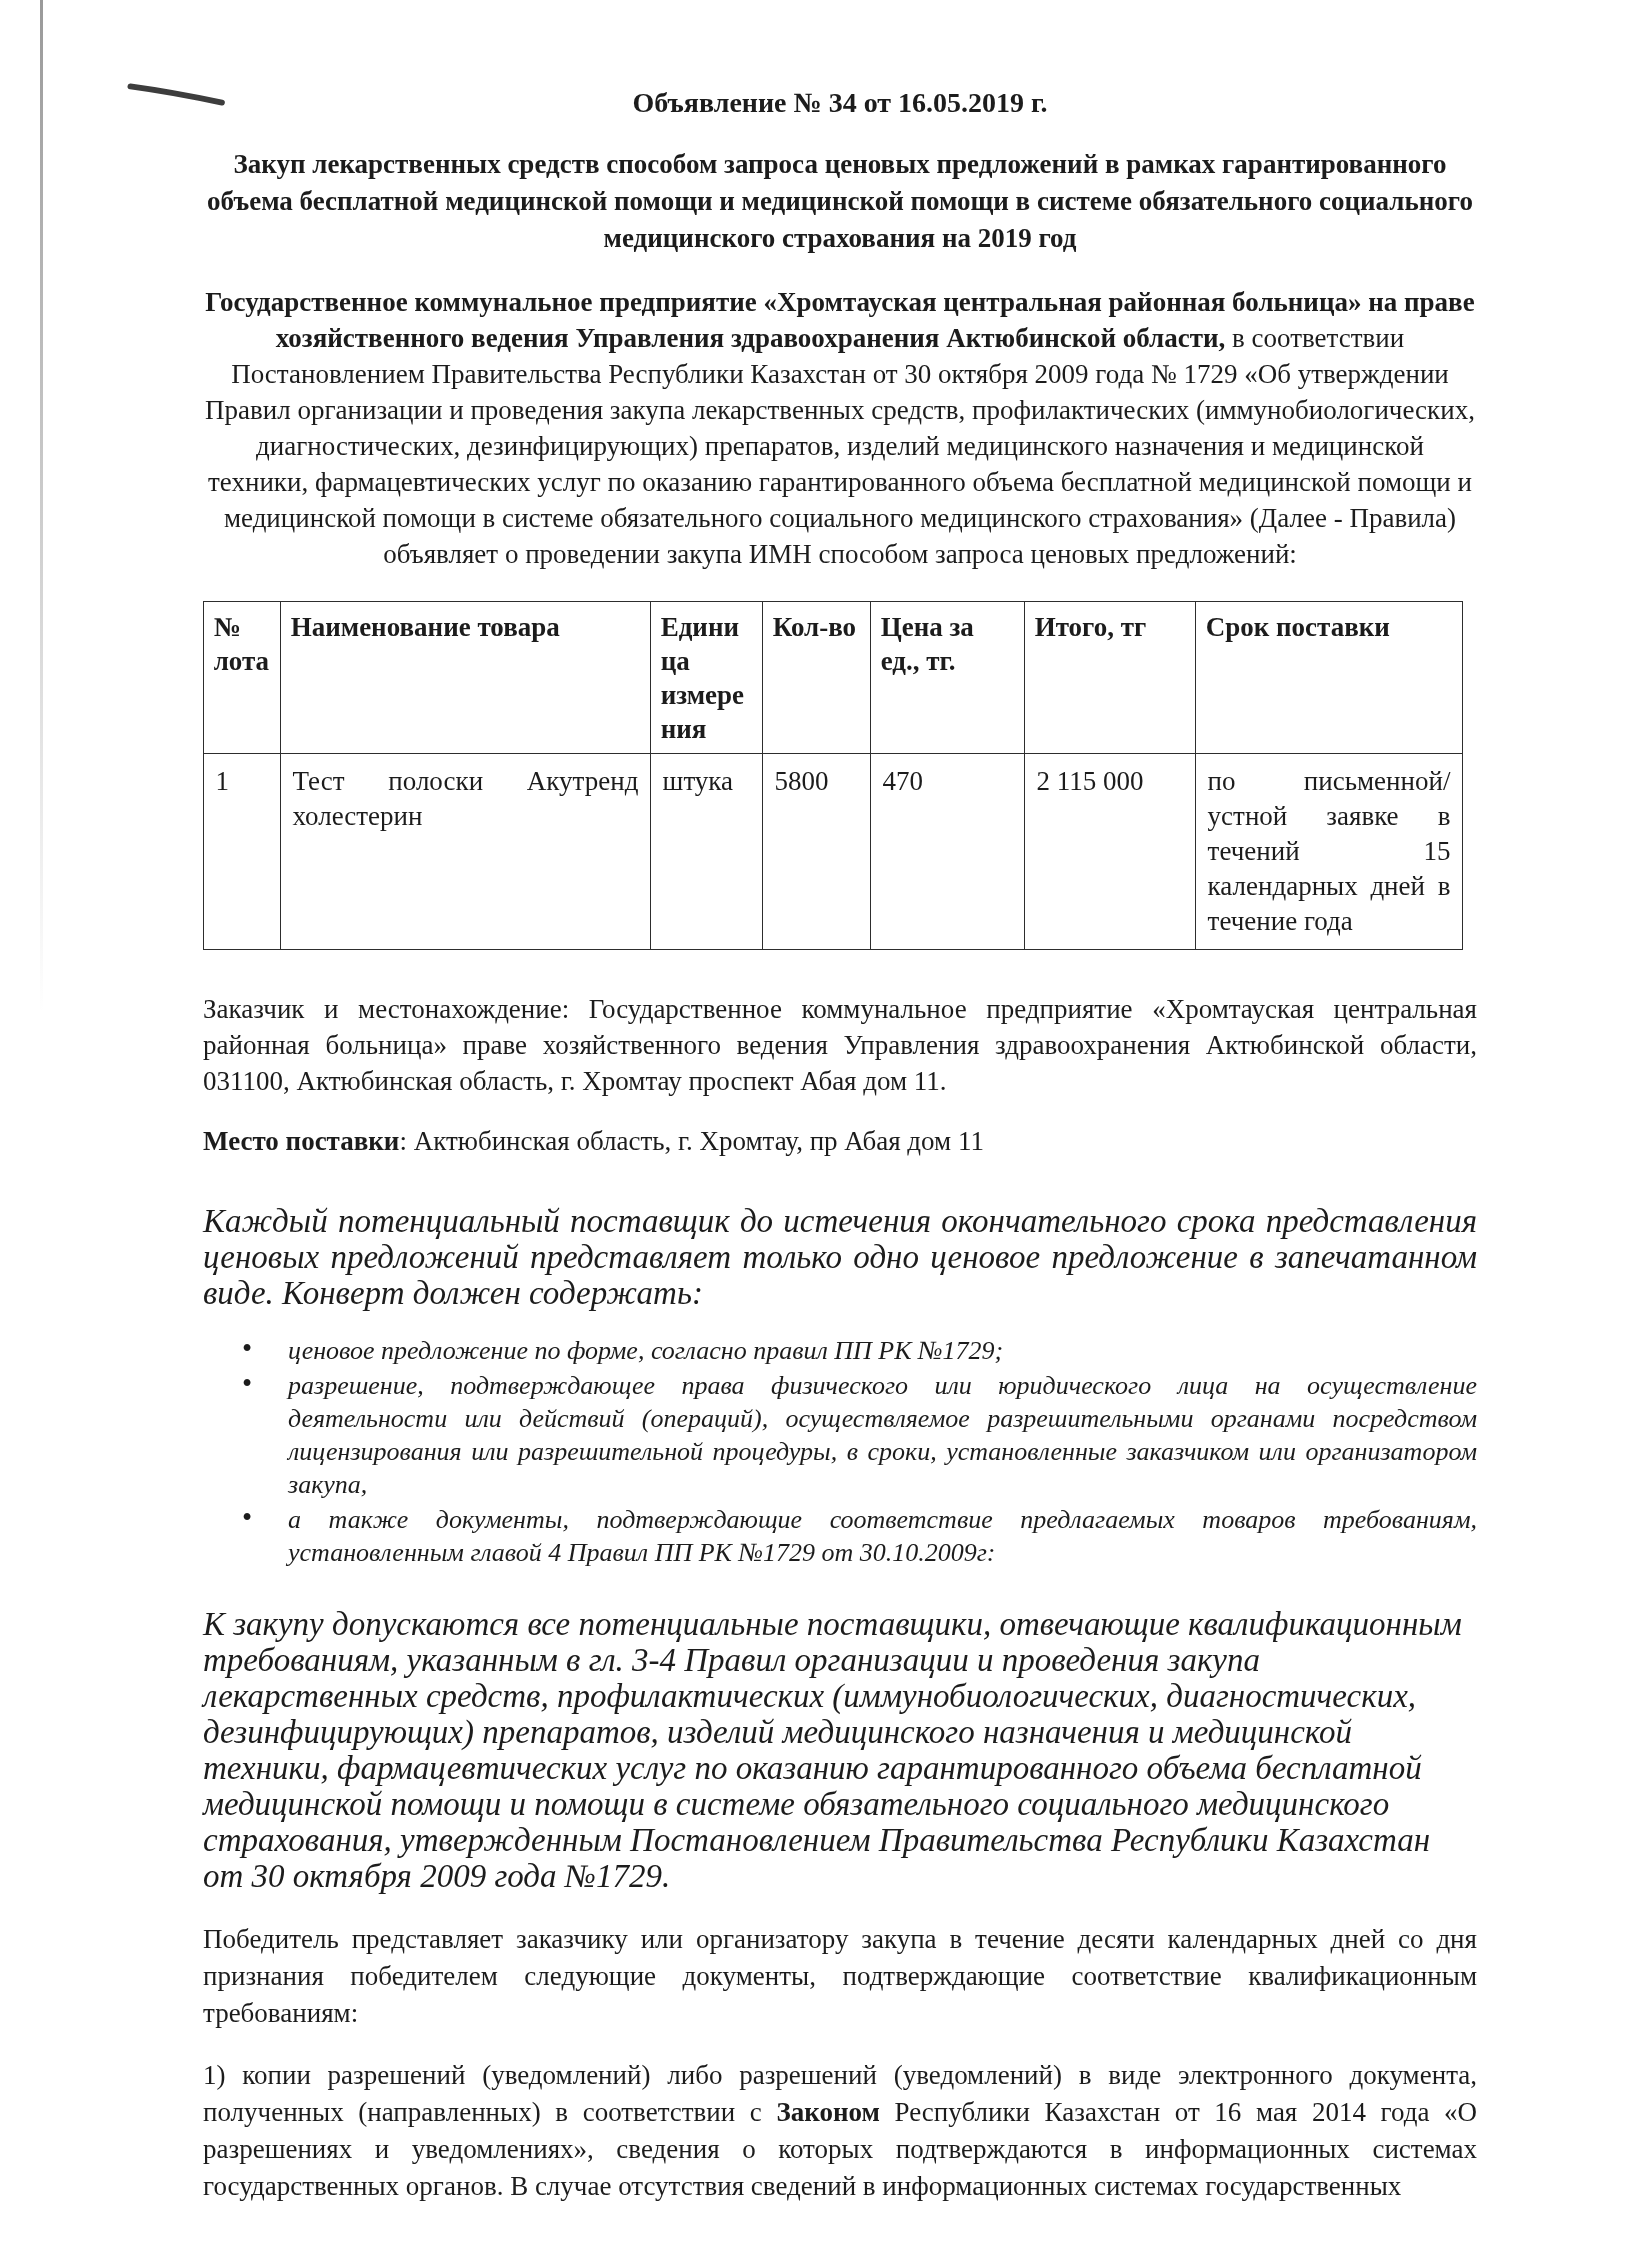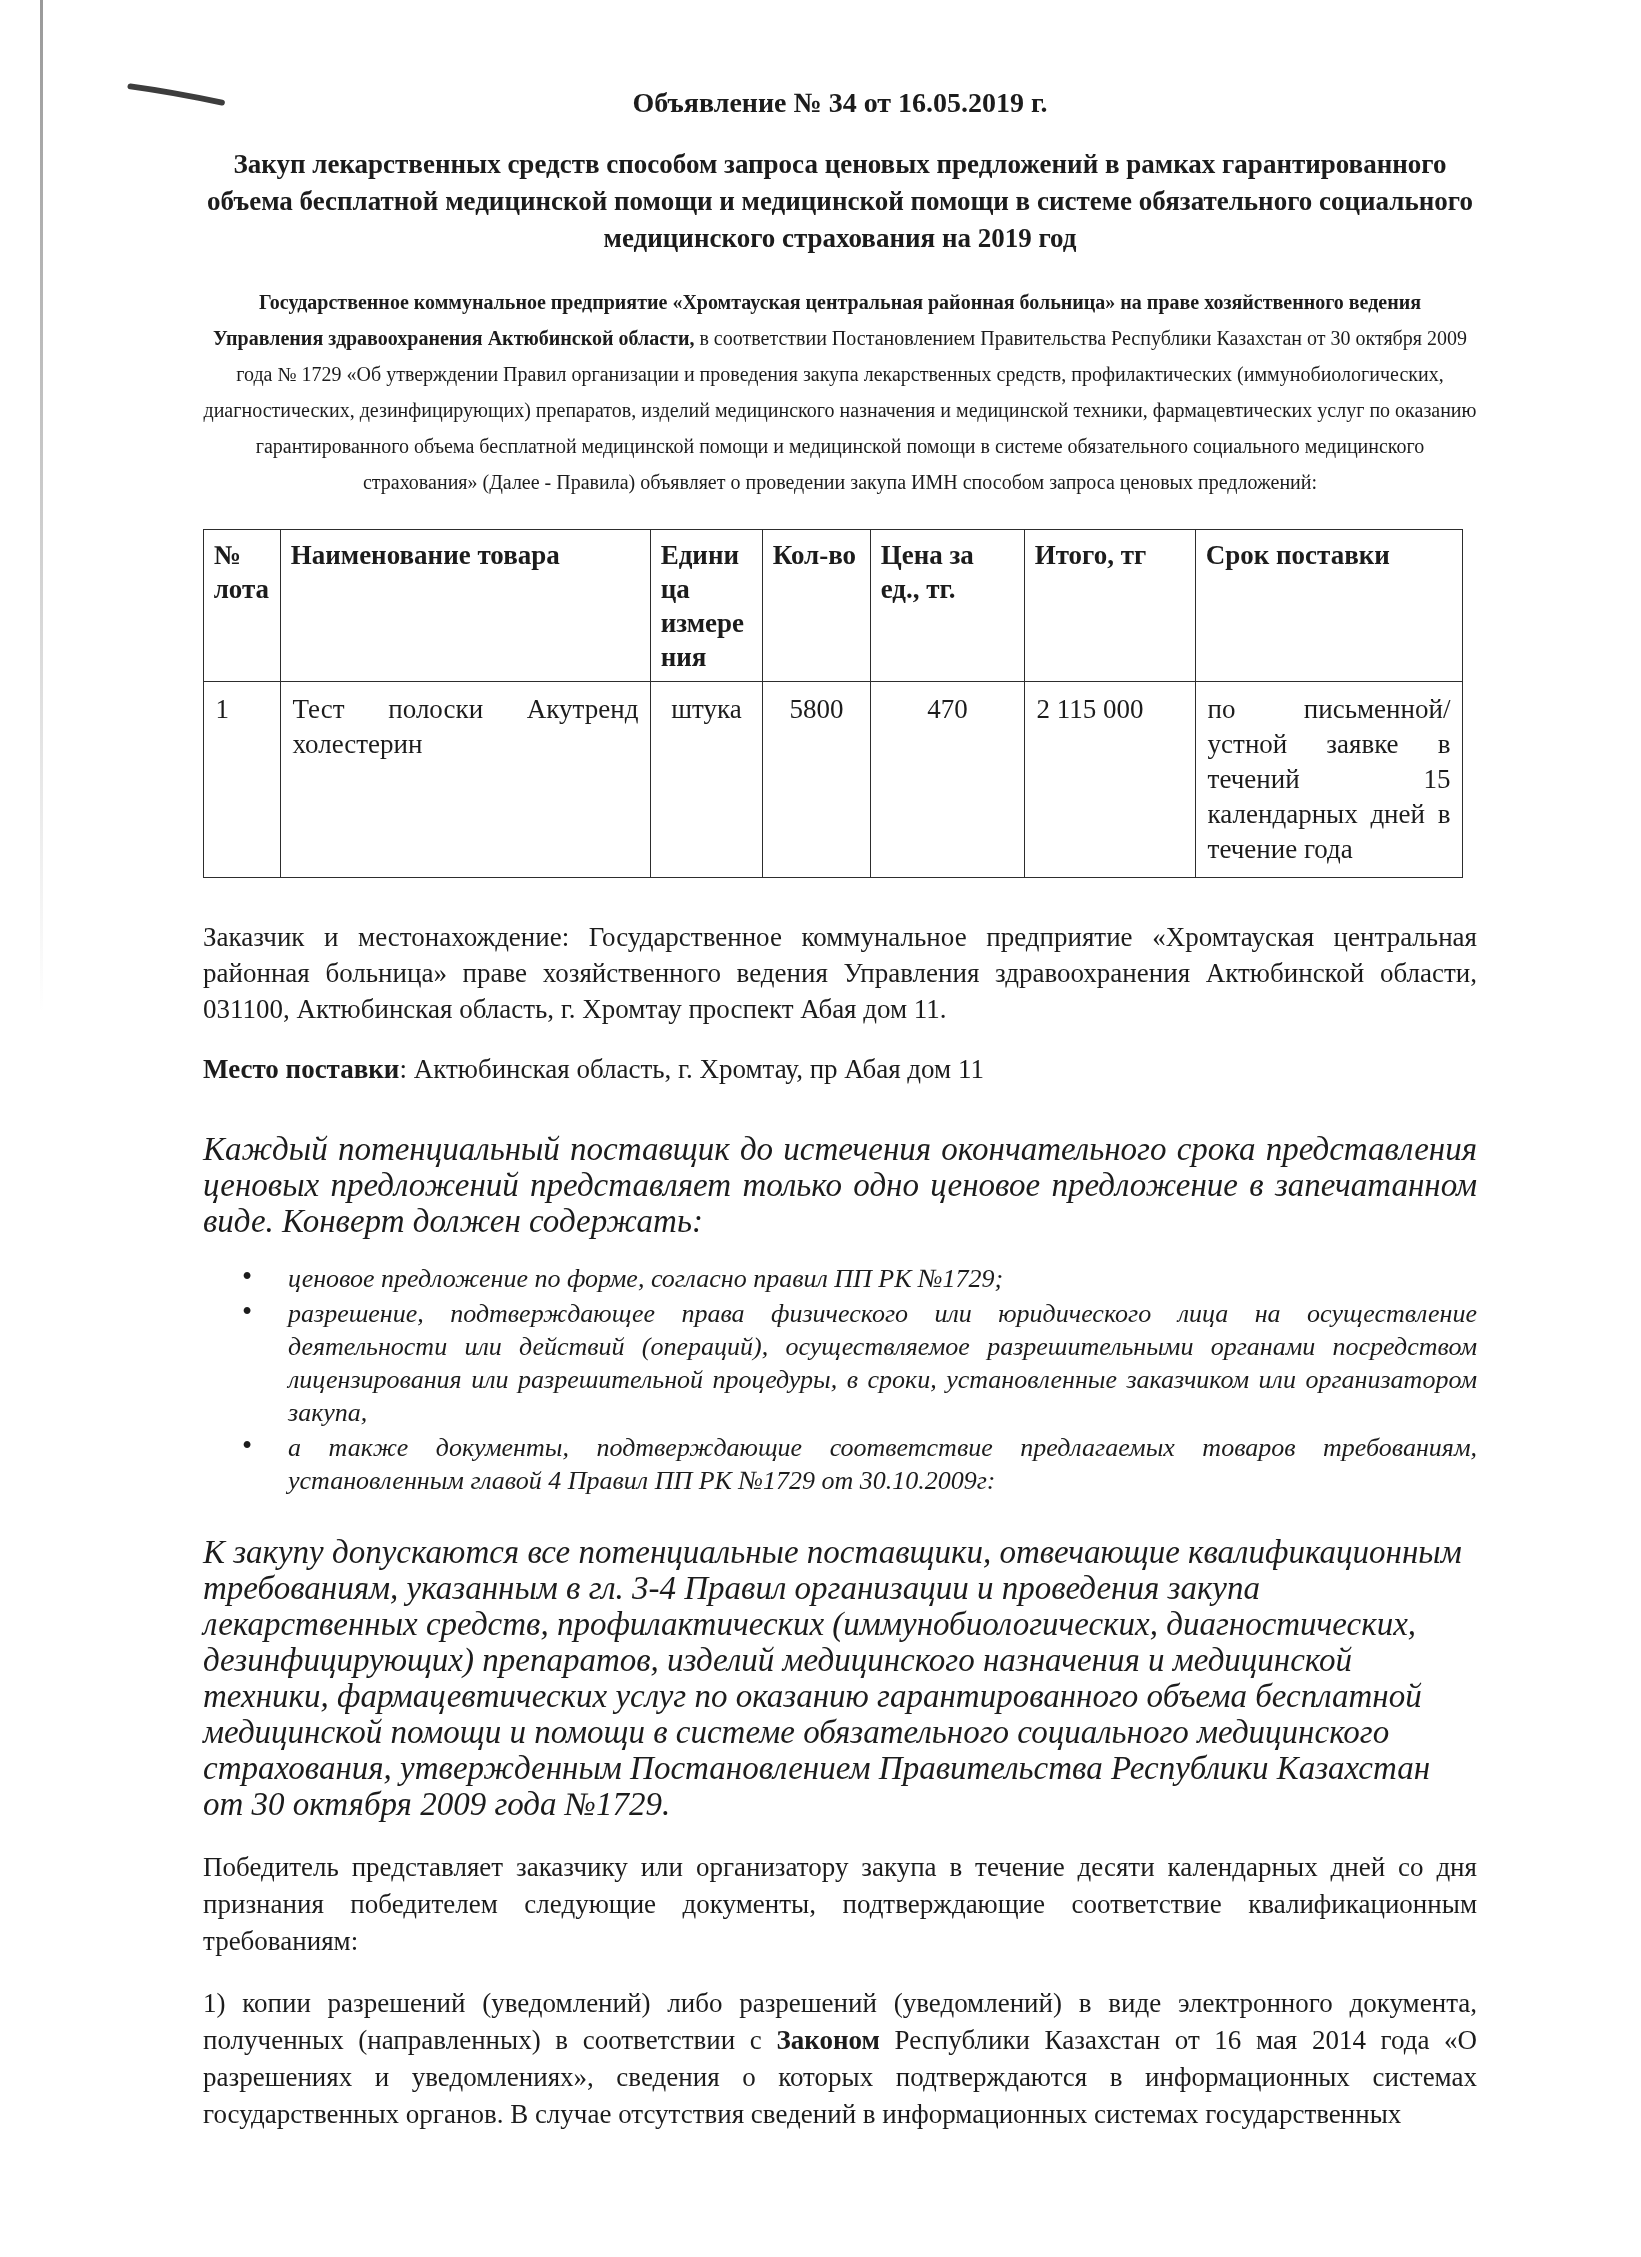--- a/index.html
+++ b/index.html
@@ -45,21 +45,21 @@
   .doc-subtitle {
     margin-top: 26px;
     text-align: center;
     font-size: 27px;
     font-weight: bold;
     line-height: 37px;
   }
   .intro {
     margin-top: 27px;
     text-align: center;
-    font-size: 20px;
+    font-size: 27px;
     line-height: 36px;
   }
   .intro .bold-run { font-weight: bold; }
   table.lots {
     margin-top: 29px;
     width: 1260px;
     border-collapse: collapse;
     table-layout: fixed;
   }
   table.lots th, table.lots td {
@@ -72,21 +72,21 @@
     font-weight: bold;
     line-height: 34px;
     text-align: left;
     padding: 7.7px 9.7px;
   }
   table.lots td {
     font-size: 27px;
     line-height: 35px;
     padding: 9.7px 11.6px;
   }
-  th.c-center, td.c-center { text-align: center; }
+  th.c-center, td.c-center { text-align: left; }
   td.c-justify {
     text-align: justify;
     text-align-last: left;
   }
   .para {
     font-size: 27px;
     line-height: 36px;
     text-align: justify;
     text-align-last: left;
   }

